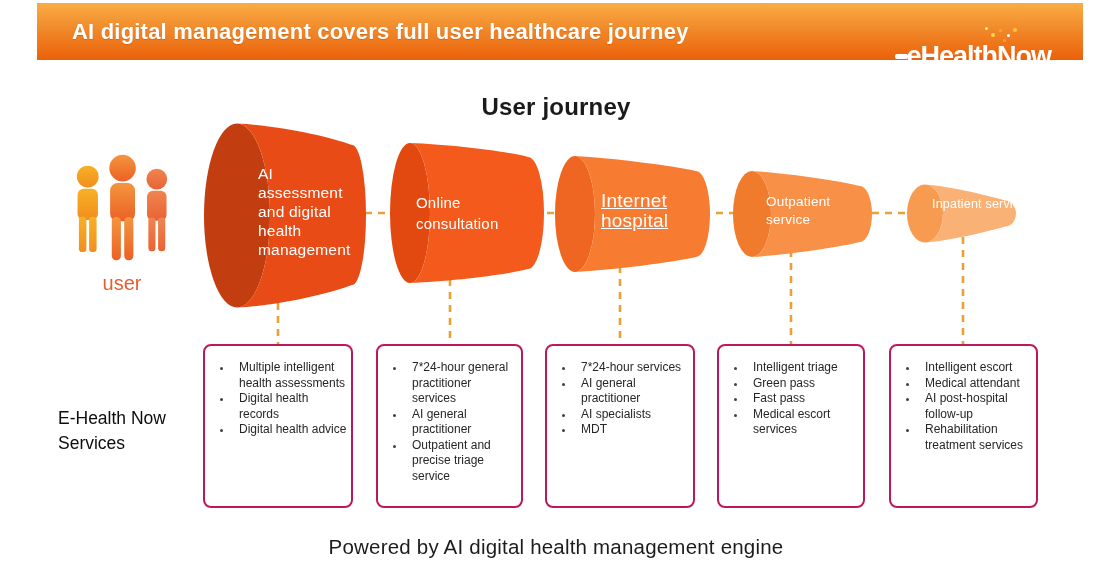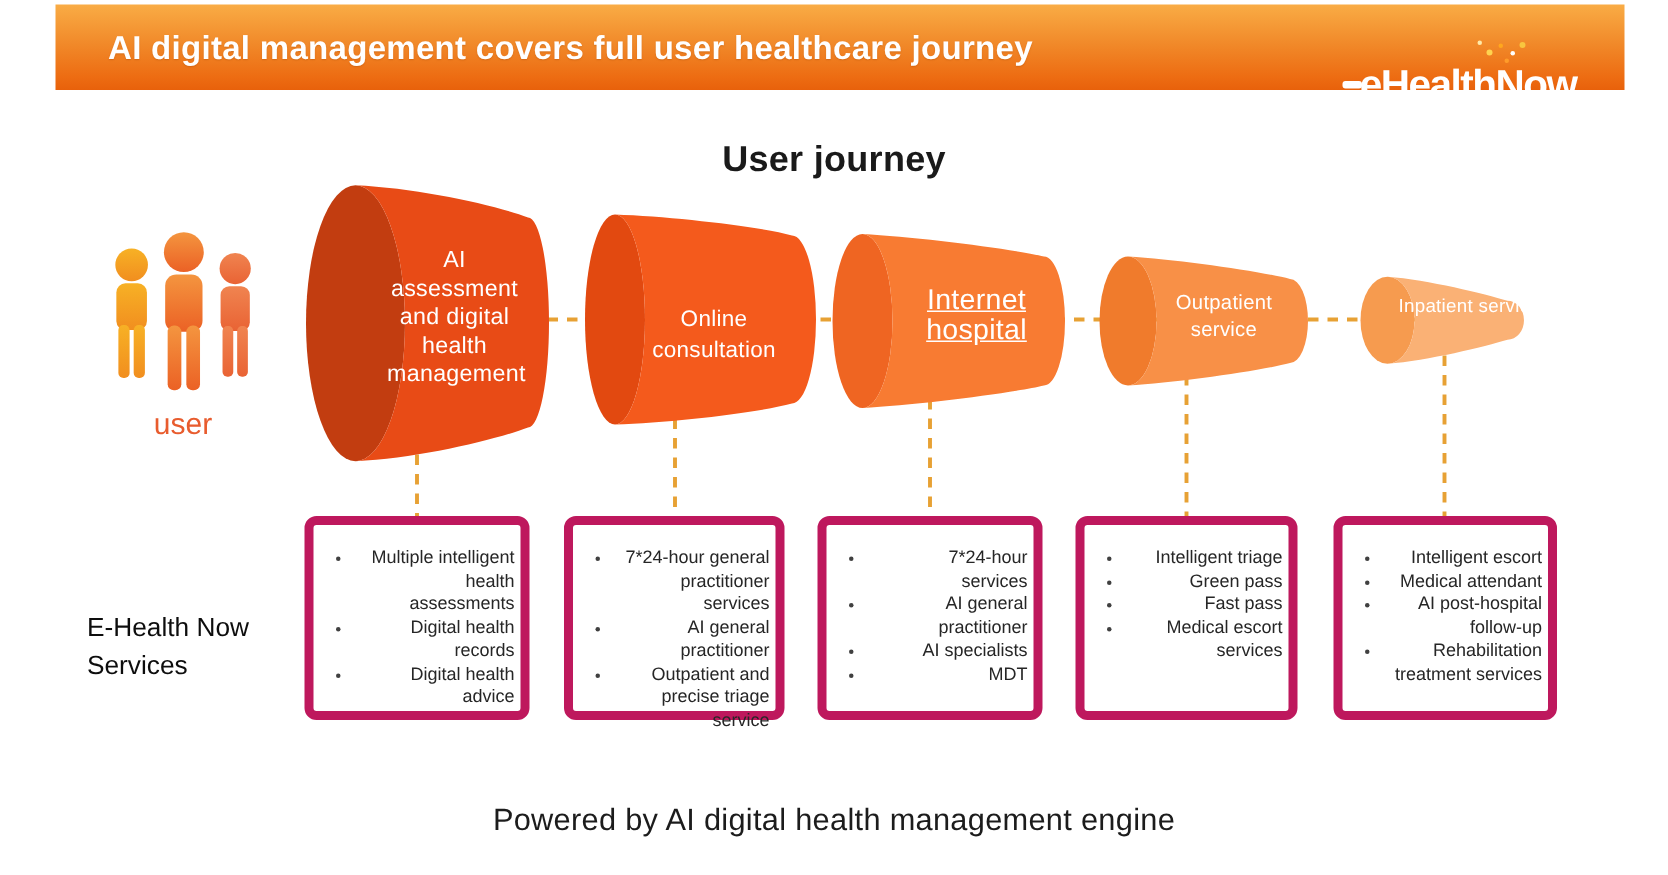--- a/index.html
+++ b/index.html
@@ -38,41 +38,41 @@
   
   .diagram-svg{position:absolute;left:0;top:0;width:1112px;height:583px;}
   .s1-cap{fill:#C23D10;} .s1-body{fill:#E84B16;}
   .s2-cap{fill:#E24910;} .s2-body{fill:#F45A1C;}
   .s3-cap{fill:#EF6522;} .s3-body{fill:#F87B32;}
   .s4-cap{fill:#F07B2C;} .s4-body{fill:#F89047;}
   .s5-cap{fill:#F69B4F;} .s5-body{fill:#FAB175;}
   .dash{stroke:#E7A134;stroke-width:2.6;stroke-dasharray:7 6;fill:none;}
   
   .stage-label{
-    position:absolute;color:#ffffff;text-align:center;font-weight:400;
+    position:absolute;color:#ffffff;text-align:left;font-weight:400;
     letter-spacing:0.2px;
   }
   .sl1{left:258px;top:164px;width:90px;font-size:15.5px;line-height:19px;}
-  .sl2{left:416px;top:202px;width:120px;font-size:15px;line-height:21px;}
+  .sl2{left:416px;top:192px;width:120px;font-size:15px;line-height:21px;}
   .sl3{left:601px;top:191px;width:100px;font-size:19px;line-height:20px;text-decoration:underline;}
   .sl4{left:766px;top:193px;width:100px;font-size:13.5px;line-height:18px;}
   .sl5{left:932px;top:196px;width:95px;font-size:12.5px;line-height:16px;}
   
   .user-label{
     position:absolute;left:62px;top:272px;width:120px;text-align:center;
     color:#E85C2E;font-size:20px;
   }
   .services-label{
     position:absolute;left:58px;top:406px;width:128px;
     color:#0d0d0d;font-size:17.5px;line-height:25px;
   }
   
   .service-box{
-    position:absolute;top:344px;height:136px;background:#ffffff;
-    border:6px solid #be185d;border-radius:8px;box-sizing:border-box;text-align:right;
+    position:absolute;top:344px;height:164px;background:#ffffff;
+    border:2px solid #be185d;border-radius:8px;box-sizing:border-box;
   }
   .b1{left:203px;width:150px;} .b2{left:376px;width:147px;}
   .b3{left:545px;width:150px;} .b4{left:717px;width:148px;}
   .b5{left:889px;width:149px;}
   .service-box ul{
     margin:14px 4px 0 0;padding-left:27px;list-style-type:disc;
   }
   .service-box li{
     font-size:12px;line-height:15.5px;color:#262626;padding-left:7px;
   }

